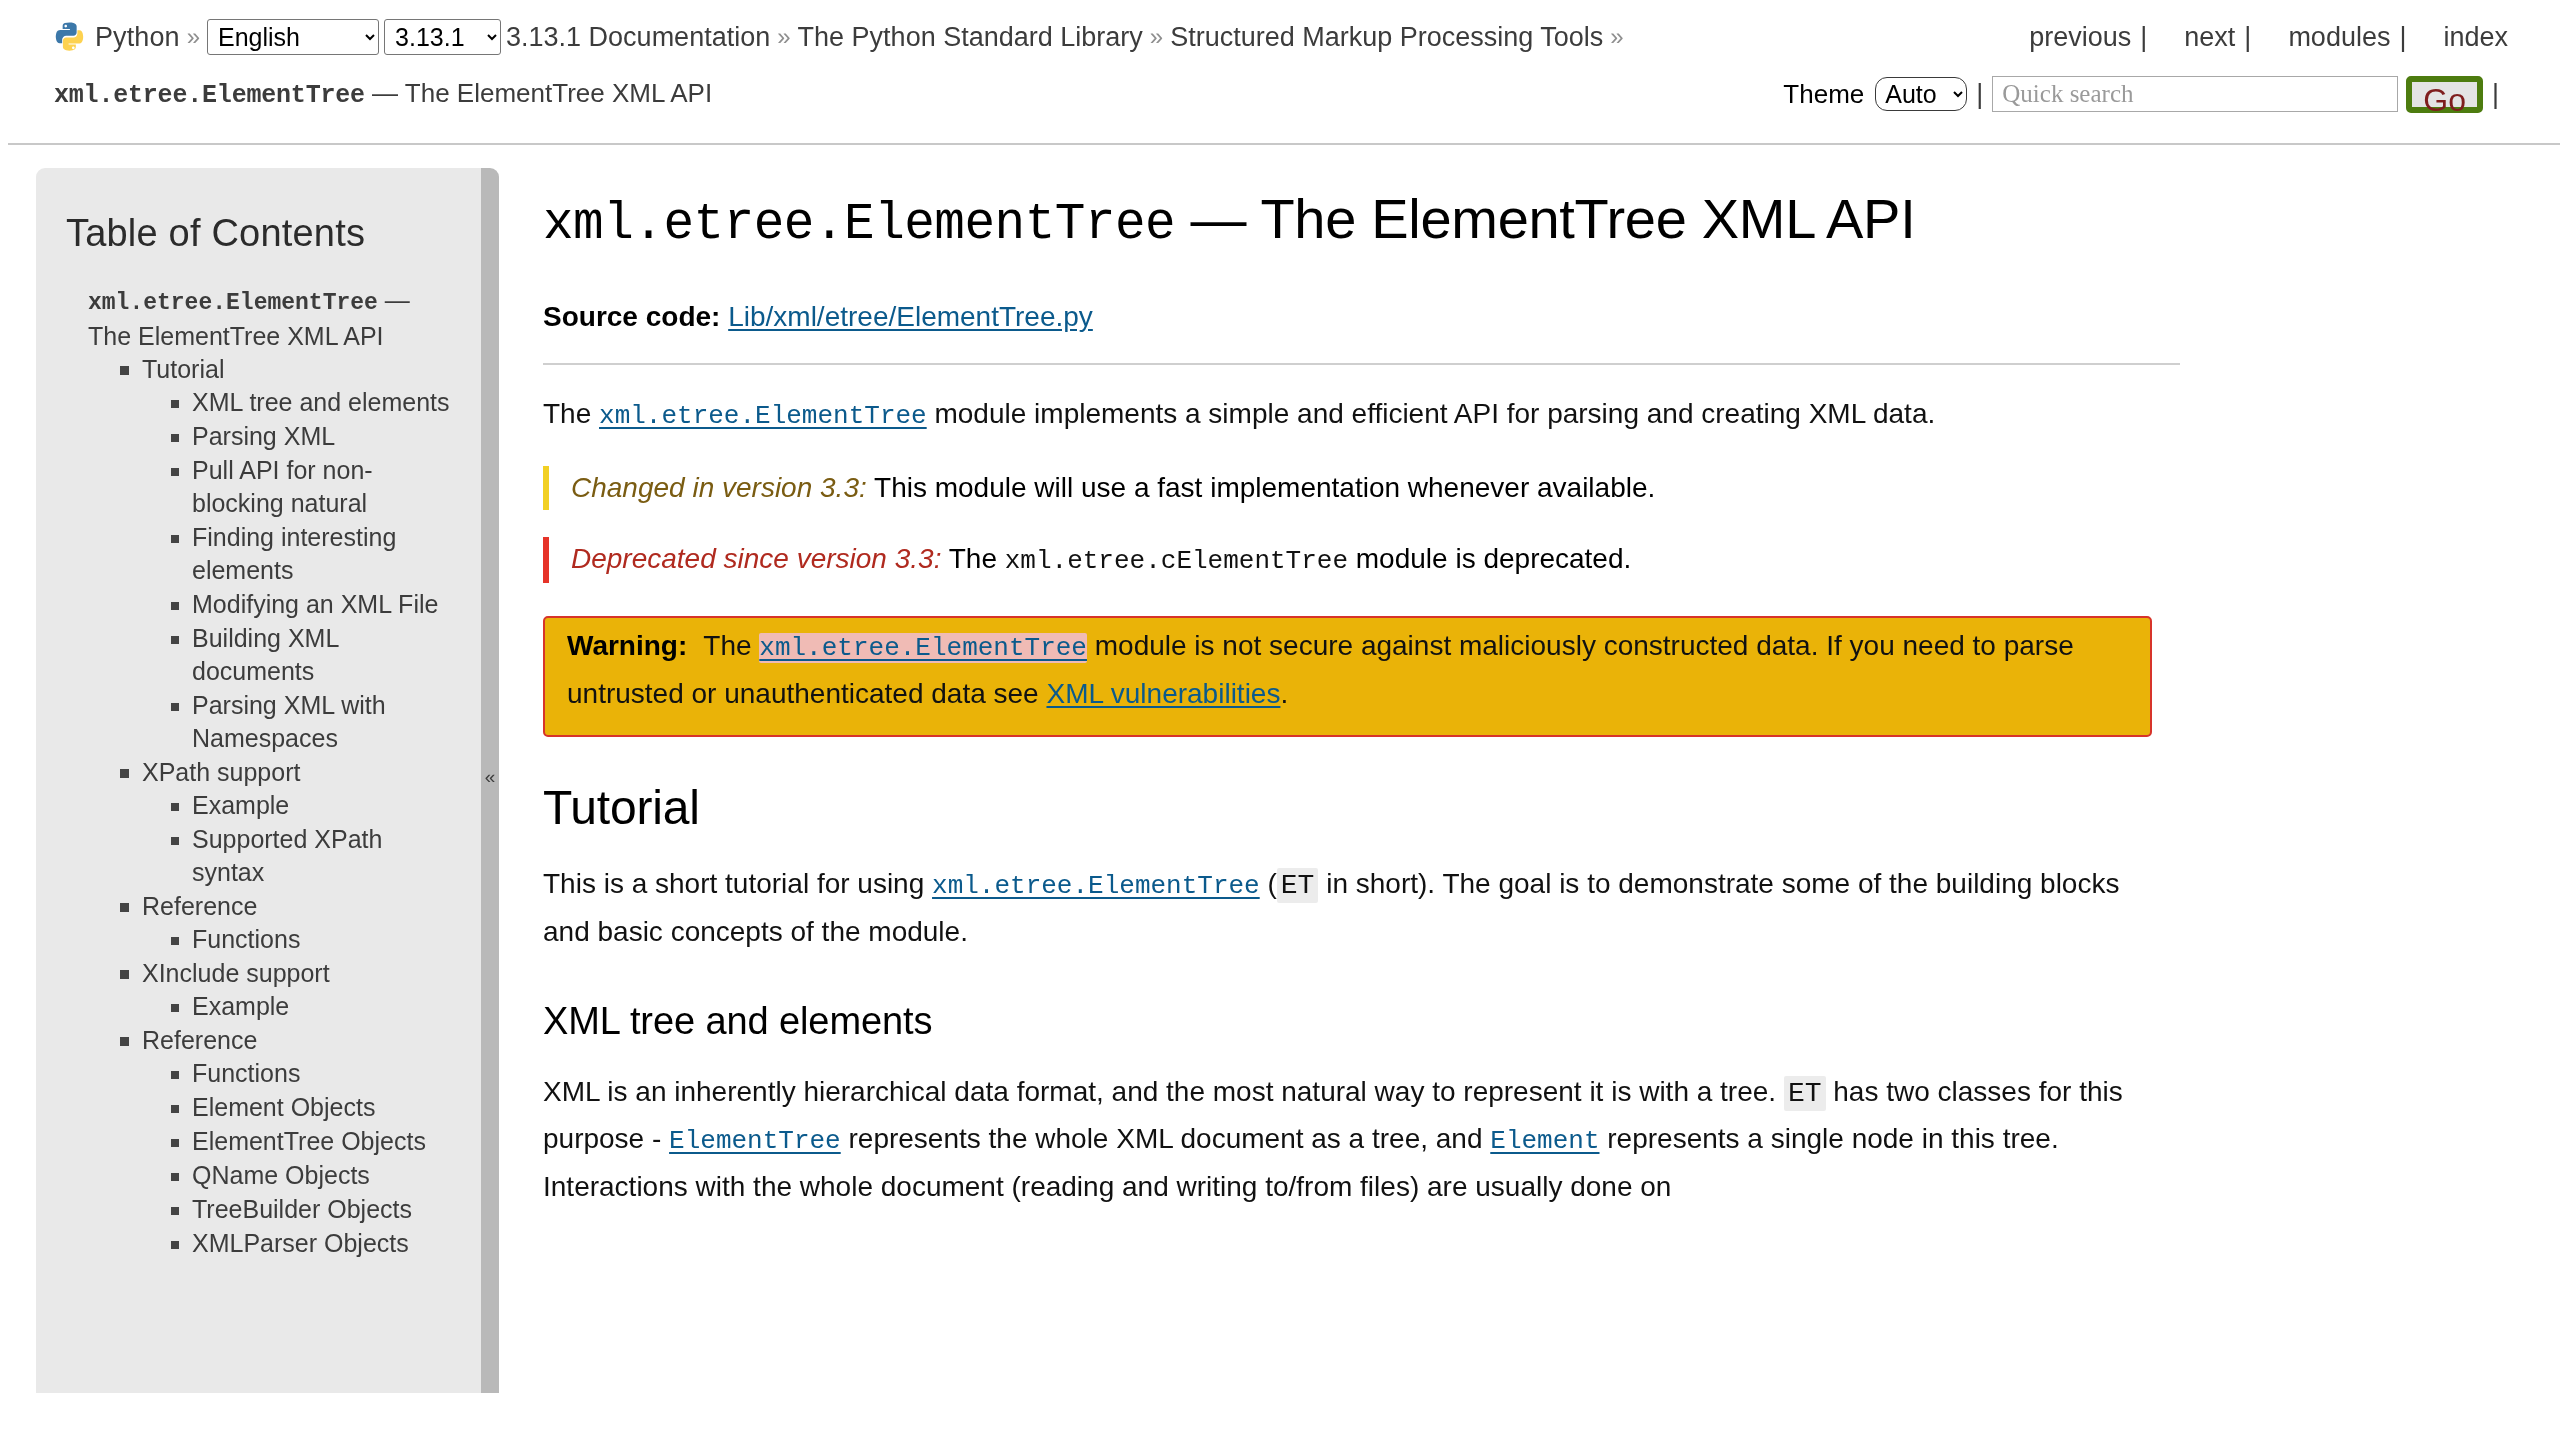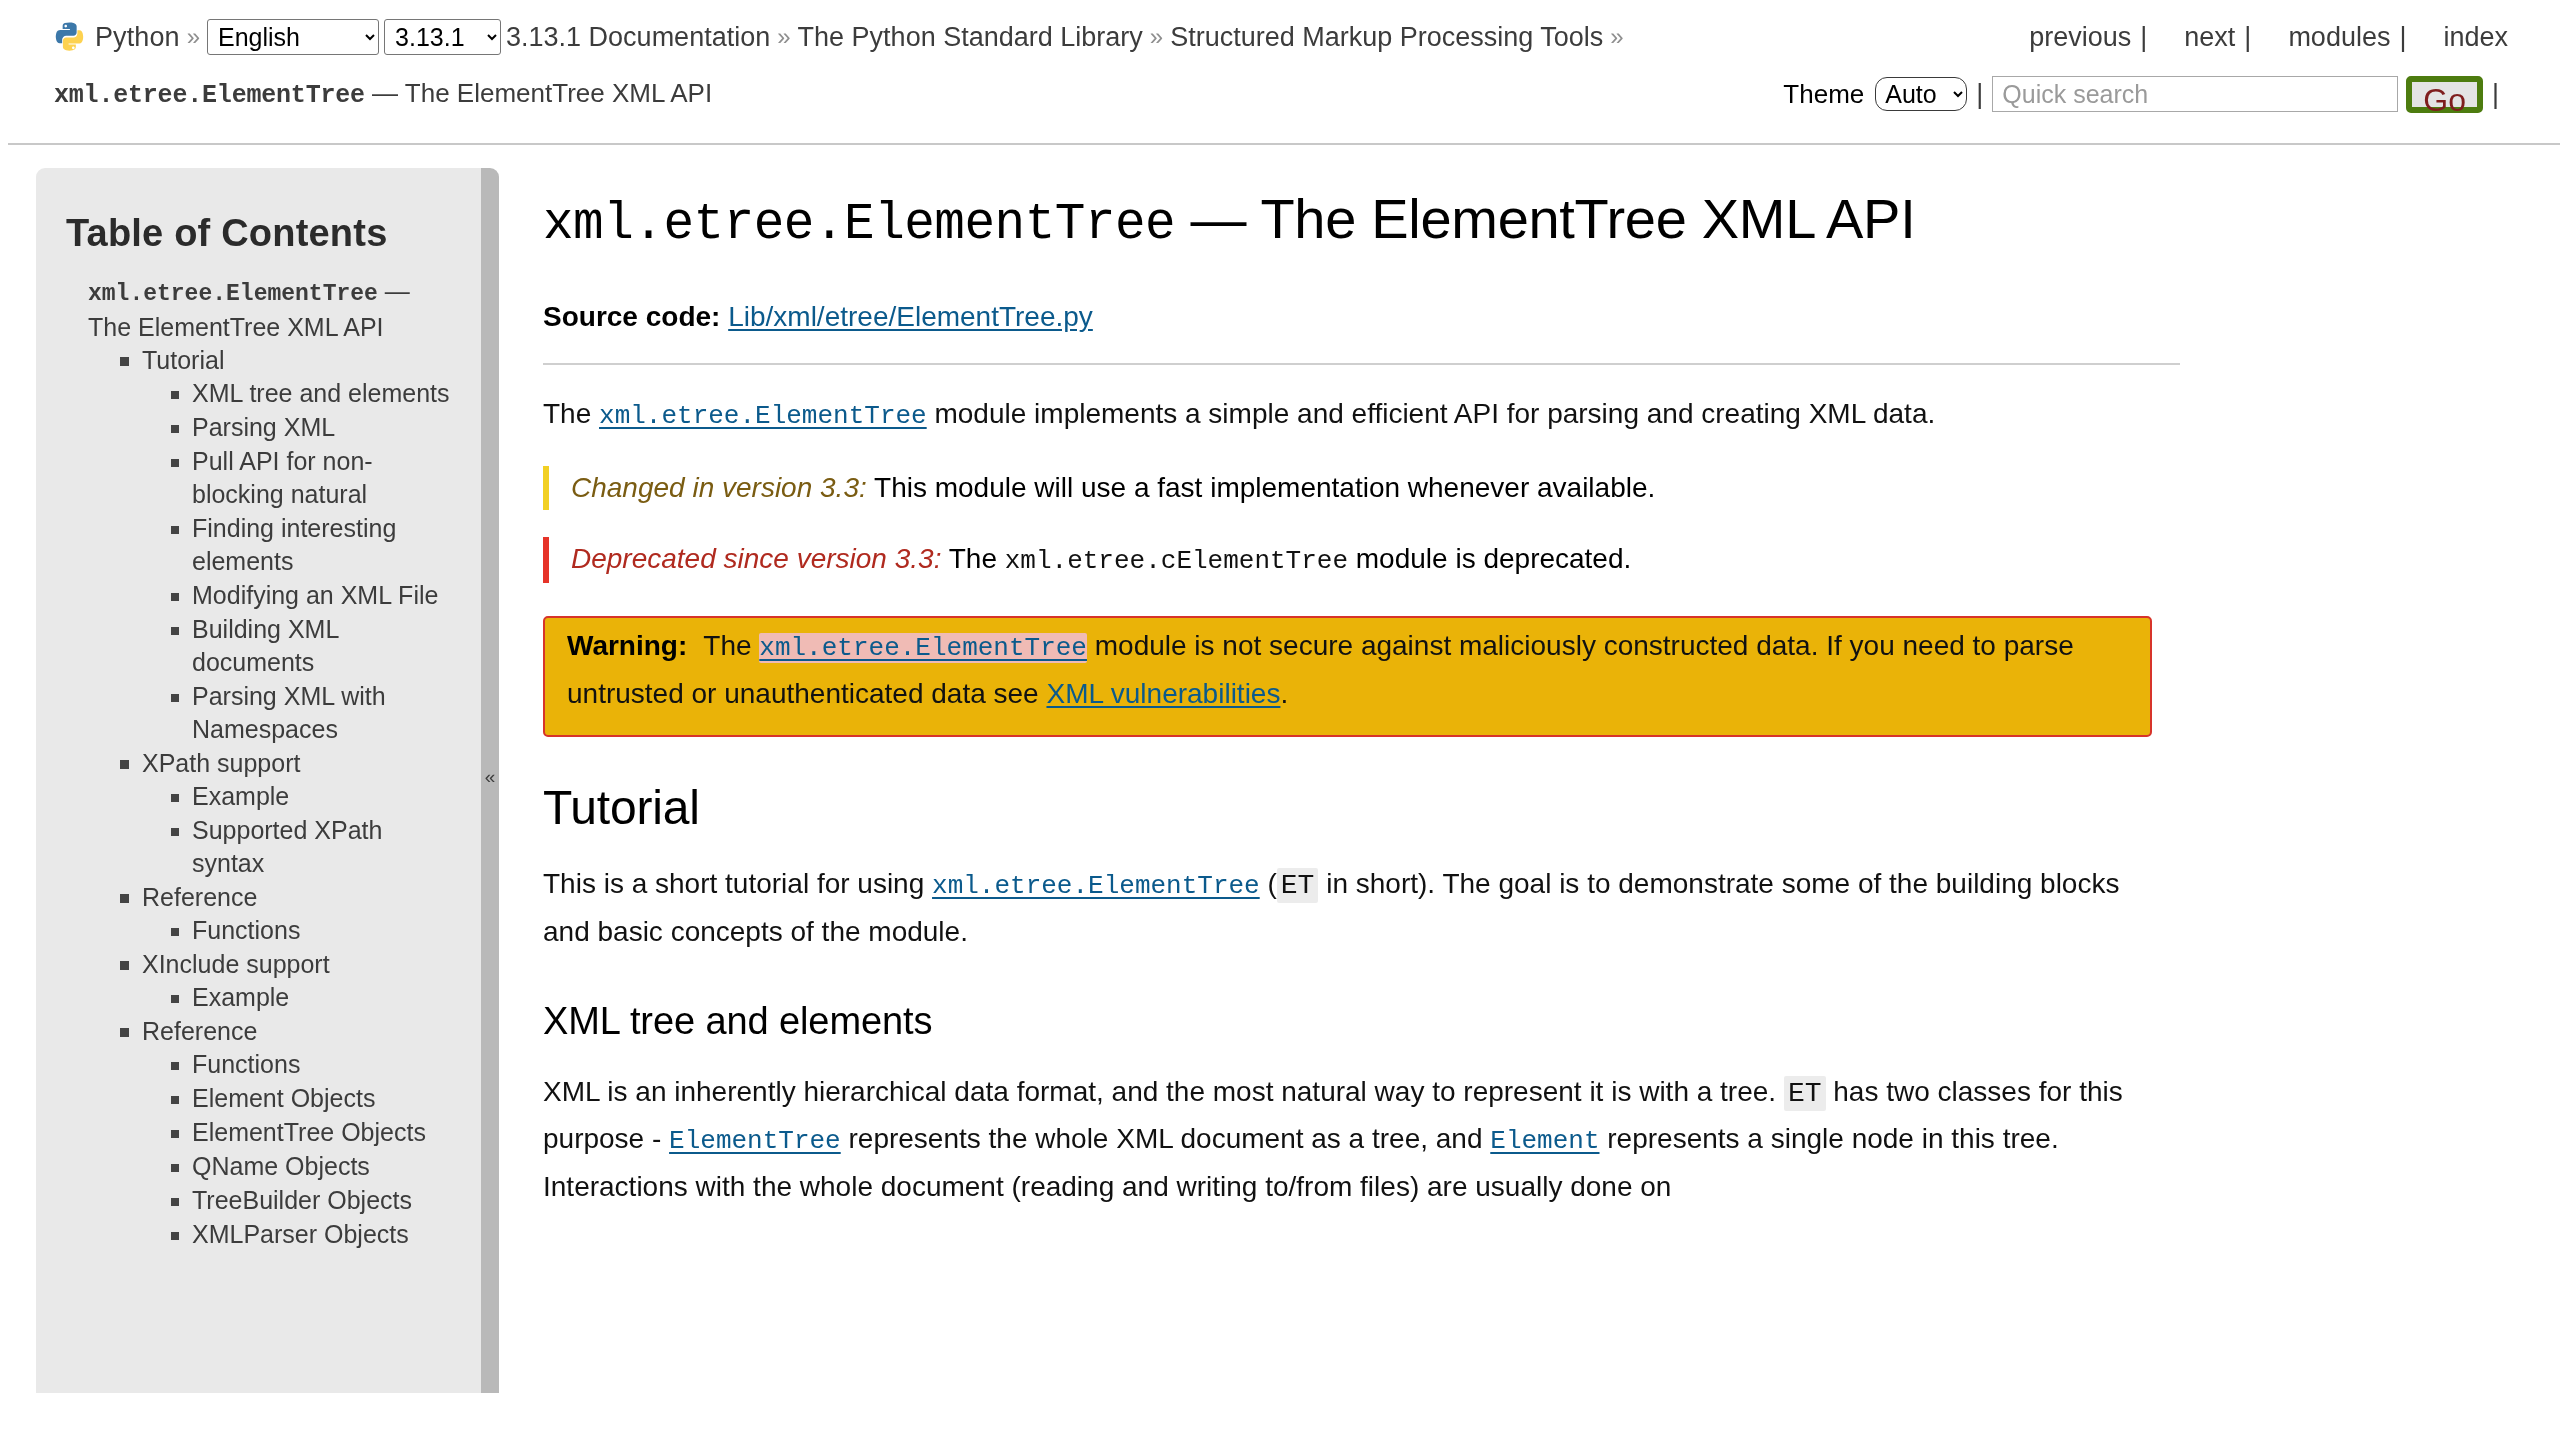--- a/index.html
+++ b/index.html
@@ -121,21 +121,21 @@
     width: 92px;
     border: 1px solid #3a3a3a;
     border-radius: 12px;
     background: #ffffff;
     color: #000;
     padding: 0 2px 0 5px;
   }
   #quick-search {
     width: 406px;
     height: 36px;
-    font-family: Liberation Sans, sans-serif;
+    font-family: Liberation Serif, serif;
     font-size: 25px;
     border: 1px solid #a8a8a8;
     border-radius: 0;
     padding: 0 9px;
     color: #a16207;
     background: #fff;
   }
   #quick-search::placeholder { color: #9a9a9a; opacity: 1; }
   #search-go {
     margin-left: 8px;
@@ -178,23 +178,23 @@
     position: relative;
     background: #e9e9e9;
     border-radius: 9px 0 0 0;
     width: 445px;
     height: 1225px;
     padding: 44px 30px 0 30px;
     overflow: hidden;
   }
   .toc-title {
     font-size: 38px;
-    font-weight: bold;
+    font-weight: normal;
     color: #2b2b2b;
-    margin: 0 0 20px 0;
+    margin: 0 0 29px 0;
     letter-spacing: .2px;
   }
   .toc-root {
     margin: 0;
     padding: 0 0 0 22px;
     list-style: none;
   }
   .toc-root > li { margin-bottom: 2px; }
   .toc-root .toc-link {
     color: #3c3c3c;

